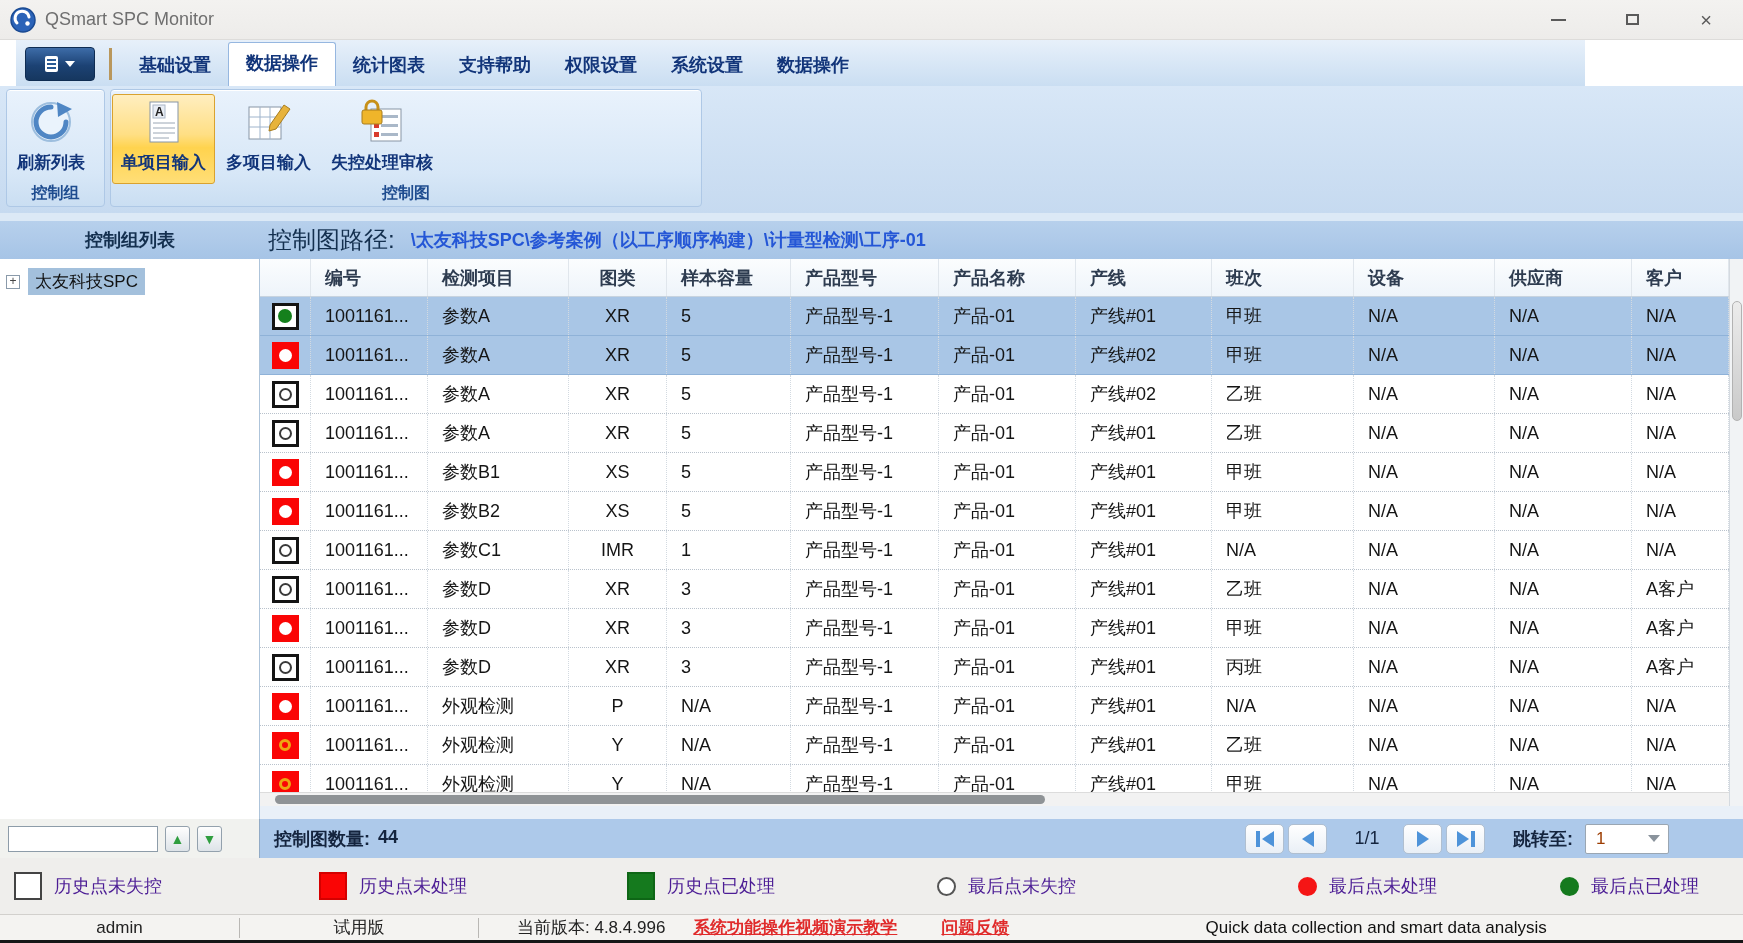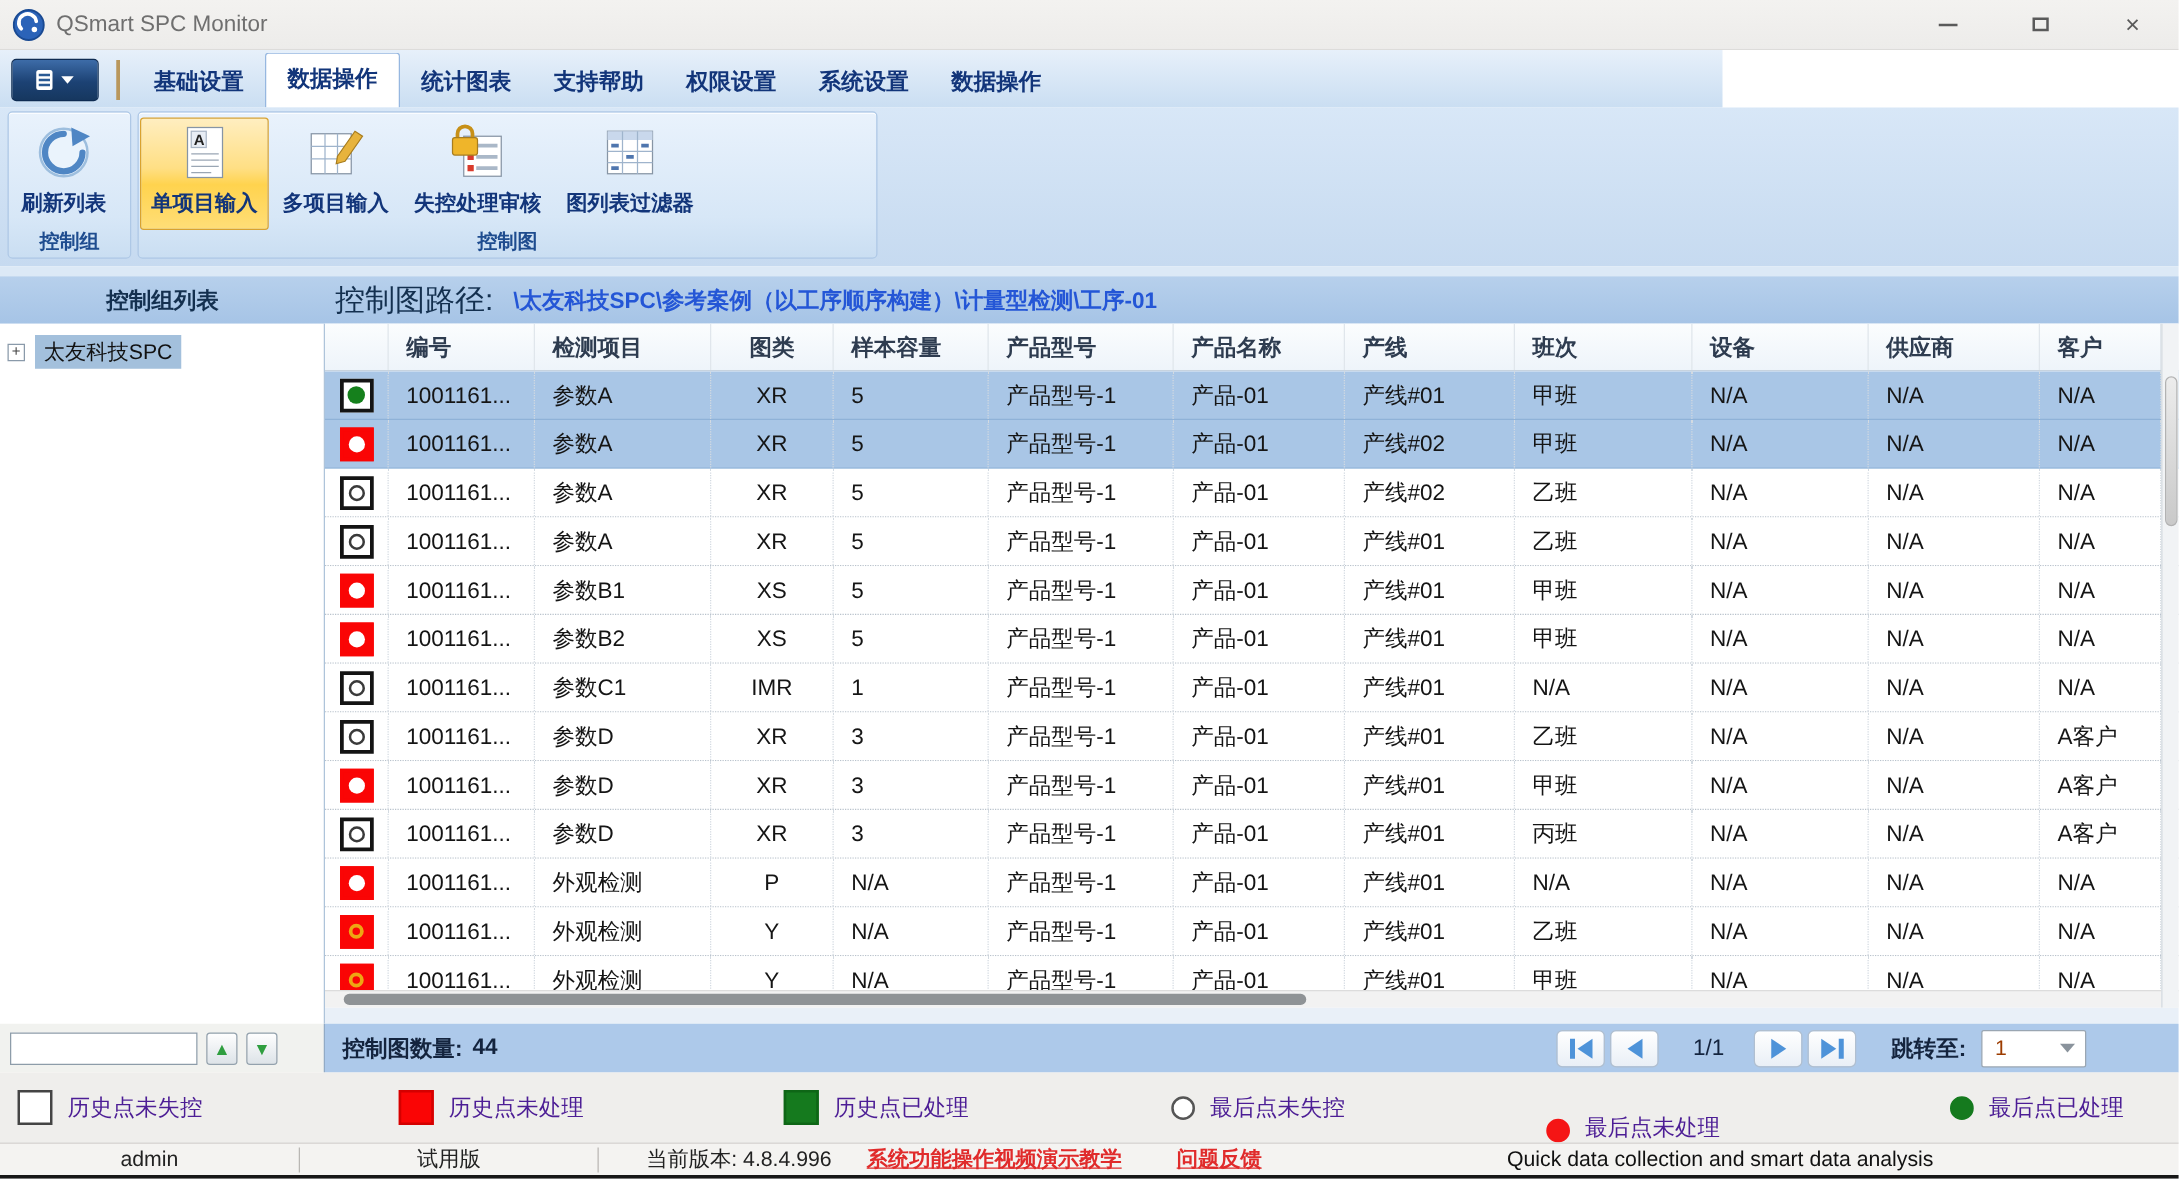--- a/index.html
+++ b/index.html
@@ -13,21 +13,21 @@
     display:flex; align-items:center; }
   #app-logo { margin-left:10px; width:26px; height:26px; }
   #app-title { margin-left:9px; font-size:18px; color:#6f6f6f; }
   #win-controls { margin-left:auto; display:flex; align-items:center; gap:44px; margin-right:22px; }
   .win-btn { width:30px; height:26px; display:flex; align-items:center; justify-content:center; cursor:default; }
   .glyph-min { width:15px; height:2px; background:#5a5a5a; }
   .glyph-max { width:13px; height:11px; border:2px solid #5a5a5a; }
   .glyph-close { font-size:20px; color:#5a5a5a; line-height:1; }
 
   
-  #tabbar { position:absolute; left:0; top:40px; width:1378px; height:46px;
+  #tabbar { position:absolute; left:16px; top:40px; width:1569px; height:46px;
     background:linear-gradient(#e7f0fa,#cadef2); display:flex; align-items:flex-end; }
   #appmenu-btn { margin:0 0 5px 9px; width:70px; height:34px; border-radius:4px;
     background:linear-gradient(#3d6ca8,#1c4274 55%,#16375f); border:1px solid #0f2c52;
     display:flex; align-items:center; justify-content:center; gap:7px; }
   .doc-glyph { width:13px; height:16px; background:#fff; border-radius:2px; position:relative; }
   .doc-glyph:before { content:""; position:absolute; left:2px; top:3px; width:9px; height:2px; background:#2a5档; background:#2a5a94; box-shadow:0 4px 0 #2a5a94, 0 8px 0 #2a5a94; }
   .caret-down { width:0; height:0; border-left:5px solid transparent; border-right:5px solid transparent; border-top:6px solid #fff; }
   #tab-sep { width:3px; height:32px; background:#b9975c; margin:0 10px 6px 14px; }
   #menu-tabs { display:flex; align-items:flex-end; height:100%; }
   .tab { padding:8px 17px 9px 17px; font-size:18px; font-weight:bold; color:#12357a; cursor:default; }
@@ -235,37 +235,20 @@
                 <rect x="15" y="24" width="5" height="5" fill="#d93b2c"></rect>
                 <rect x="22" y="25" width="17" height="3" fill="#aab8c8"></rect>
                 <rect x="15" y="33" width="5" height="5" fill="#d93b2c"></rect>
                 <rect x="22" y="34" width="17" height="3" fill="#aab8c8"></rect>
                 <path d="M7 12 v-4 a6 6 0 0 1 12 0 v4" fill="none" stroke="#c79018" stroke-width="3"></path>
                 <rect x="3" y="11" width="20" height="14" rx="2" fill="#efb52a" stroke="#a87d1e"></rect>
               </svg>
             </span>
             <div class="rib-label">失控处理审核</div>
           </div>
-          <div class="rib-btn">
-            <span class="rib-icon">
-              <svg width="46" height="46" viewBox="0 0 46 46">
-                <rect x="5" y="6" width="36" height="34" fill="#ffffff" stroke="#8795a5"></rect>
-                <rect x="5" y="6" width="36" height="7" fill="#c9d8ec"></rect>
-                <line x1="17" y1="6" x2="17" y2="40" stroke="#9fb4cc"></line>
-                <line x1="29" y1="6" x2="29" y2="40" stroke="#9fb4cc"></line>
-                <line x1="5" y1="22" x2="41" y2="22" stroke="#9fb4cc"></line>
-                <line x1="5" y1="31" x2="41" y2="31" stroke="#9fb4cc"></line>
-                <rect x="8" y="16" width="6" height="3" fill="#4f76ae"></rect>
-                <rect x="20" y="25" width="6" height="3" fill="#4f76ae"></rect>
-                <rect x="32" y="16" width="6" height="3" fill="#4f76ae"></rect>
-                <rect x="8" y="34" width="6" height="3" fill="#4f76ae"></rect>
-              </svg>
-            </span>
-            <div class="rib-label">图列表过滤器</div>
-          </div>
         </div>
       <div class="group-label">控制图</div>
     </div>
   </div>
 
   <div id="spacer"></div>
 
   <div id="panelheader">
     <div id="left-title">控制组列表</div>
     <span id="path-label">控制图路径:</span>
@@ -598,21 +581,21 @@
         <span class="lg-label">历史点未处理</span>
       </div>
       <div class="legend-item" style="left: 627px;">
         <div class="lg-square" style="background: rgb(21, 122, 30); border: 2px solid rgb(14, 102, 22);"></div>
         <span class="lg-label">历史点已处理</span>
       </div>
       <div class="legend-item" style="left: 937px;">
         <div class="lg-circle" style="background: rgb(255, 255, 255); border: 2px solid rgb(85, 85, 85);"></div>
         <span class="lg-label">最后点未失控</span>
       </div>
-      <div class="legend-item" style="left: 1237px; align-items: flex-end;">
+      <div class="legend-item" style="left: 1298px;">
         <div class="lg-circle" style="background: rgb(245, 21, 21); border: 2px solid rgb(245, 21, 21);"></div>
         <span class="lg-label">最后点未处理</span>
       </div>
       <div class="legend-item" style="left: 1560px;">
         <div class="lg-circle" style="background: rgb(21, 122, 30); border: 2px solid rgb(21, 122, 30);"></div>
         <span class="lg-label">最后点已处理</span>
       </div>
     </div>
 
   <div id="statusbar">

